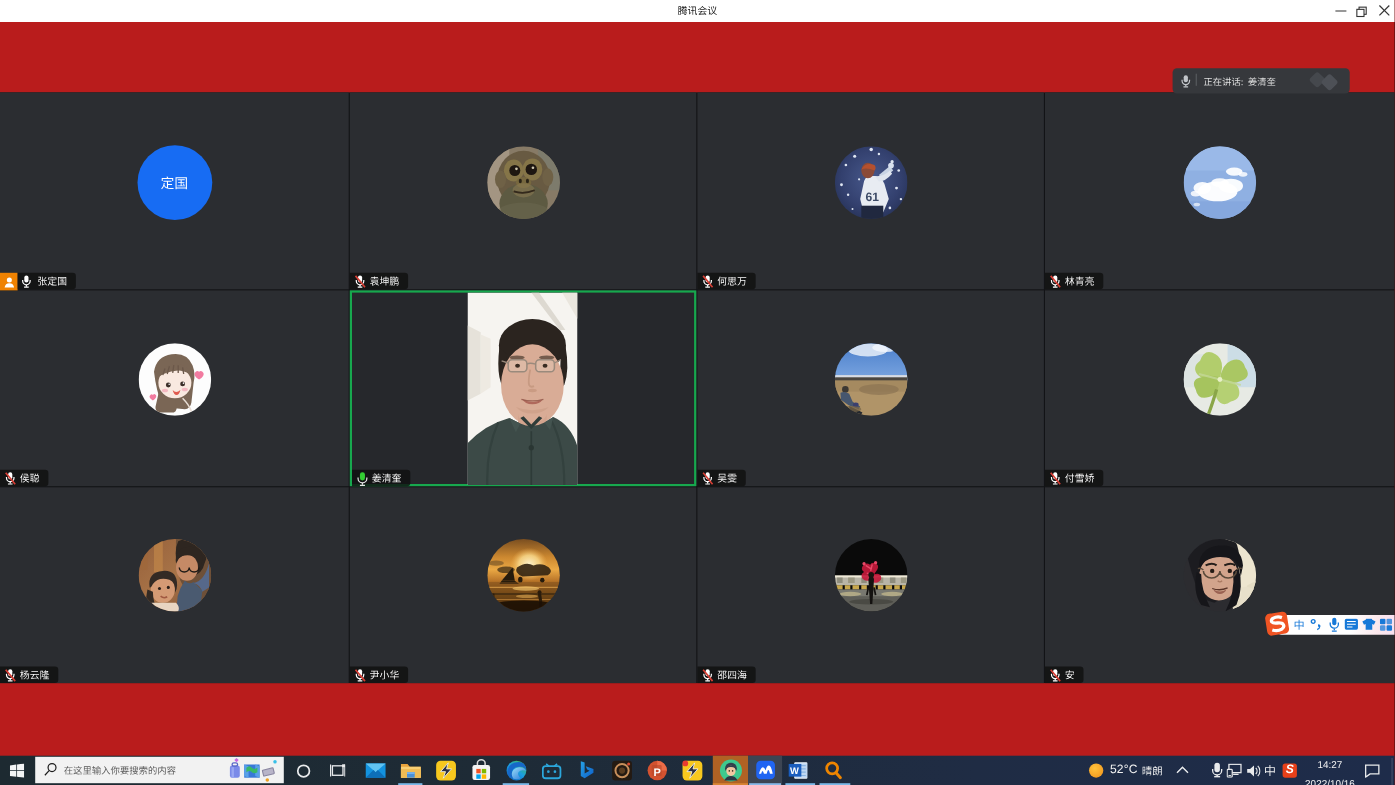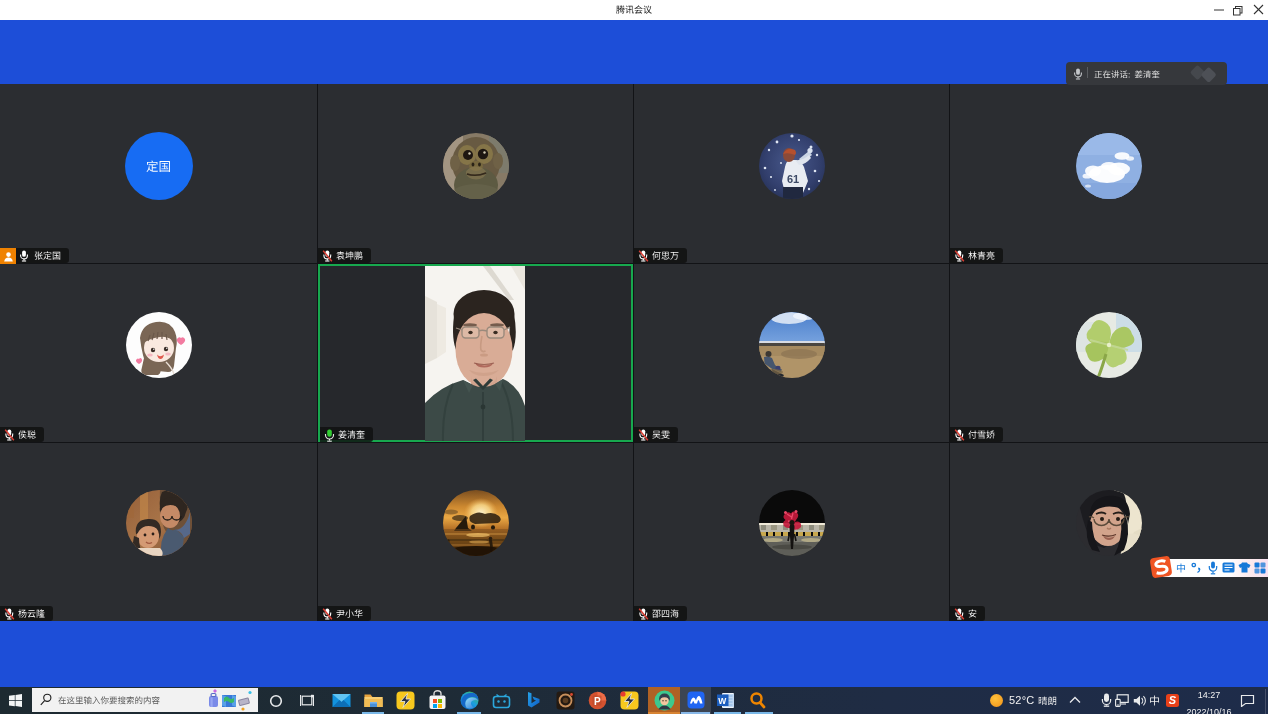--- a/index.html
+++ b/index.html
@@ -1,14 +1,14 @@
 <!DOCTYPE html>
 <html><head><meta charset="utf-8"><style>
 html,body{margin:0;padding:0;background:#000;}
-#page{position:relative;width:1268px;height:714px;overflow:hidden;font-family:"Liberation Sans",sans-serif;background:#1d4ed8;}
+#page{position:relative;width:1268px;height:714px;overflow:hidden;font-family:"Liberation Sans",sans-serif;background:#b91c1c;}
 .abs{position:absolute;}
 .cell{position:absolute;background:#2b2d31;}
 .lbl{position:absolute;height:15px;background:rgba(16,16,16,0.82);border-radius:0 3px 3px 0;}
 </style></head><body>
 <div id="page">
 <div class="abs" style="left:0;top:0;width:1268px;height:20px;background:#ffffff;"></div>
 <svg style="position:absolute;left:616.0px;top:5px;" width="36.0" height="9" viewBox="0 -880 4000 1000" fill="#1f1f1f">
       <path transform="translate(0,0) scale(1,-1)" d="M801 831C791 797 767 747 750 714L808 696C827 725 849 768 871 810ZM418 814C441 777 461 728 468 696L529 717C521 749 499 797 476 832ZM389 117V63H765V117ZM83 803V443C83 297 79 95 26 -47C42 -53 71 -69 83 -79C118 16 134 141 141 259H271V11C271 -2 267 -6 256 -6C245 -7 209 -7 169 -5C178 -23 186 -53 189 -70C247 -70 283 -69 305 -58C328 -46 335 -26 335 10V359C349 345 367 324 375 313C408 333 438 355 466 380V347H731C724 310 715 273 706 242H522L539 320L474 327C466 280 453 224 441 184H839C827 62 813 10 796 -6C788 -14 778 -15 762 -15C745 -15 702 -14 655 -10C666 -27 673 -53 674 -71C721 -74 766 -74 789 -73C817 -71 833 -65 850 -48C877 -22 892 46 908 213C909 223 910 242 910 242H775C786 287 799 348 810 401C845 367 884 339 926 321C936 338 957 363 972 375C910 397 854 440 814 489H956V550H596C609 576 621 604 632 634H924V693H652C664 736 675 781 683 830L614 839C606 787 595 738 582 693H386V634H561C549 604 535 576 520 550H354V489H477C438 441 392 402 335 370V803ZM741 489C759 458 782 429 808 403H490C516 429 539 458 560 489ZM146 735H271V569H146ZM146 500H271V329H144L146 444Z"></path>
       <path transform="translate(1000,0) scale(1,-1)" d="M114 775C163 729 223 664 251 622L305 672C277 713 215 775 166 819ZM42 527V454H183V111C183 66 153 37 135 24C148 10 168 -22 174 -40C189 -19 216 4 387 139C380 153 366 182 360 202L256 123V527ZM358 785V714H503V429H352V359H503V-66H574V359H728V429H574V714H767C767 286 764 -42 873 -76C924 -95 957 -60 968 104C956 114 935 139 922 157C919 73 911 -1 903 1C836 17 839 358 843 785Z"></path>
       <path transform="translate(2000,0) scale(1,-1)" d="M157 -58C195 -44 251 -40 781 5C804 -25 824 -54 838 -79L905 -38C861 37 766 145 676 225L613 191C652 155 692 113 728 71L273 36C344 102 415 182 477 264H918V337H89V264H375C310 175 234 96 207 72C176 43 153 24 131 19C140 -1 153 -41 157 -58ZM504 840C414 706 238 579 42 496C60 482 86 450 97 431C155 458 211 488 264 521V460H741V530H277C363 586 440 649 503 718C563 656 647 588 741 530C795 496 853 466 910 443C922 463 947 494 963 509C801 565 638 674 546 769L576 809Z"></path>

